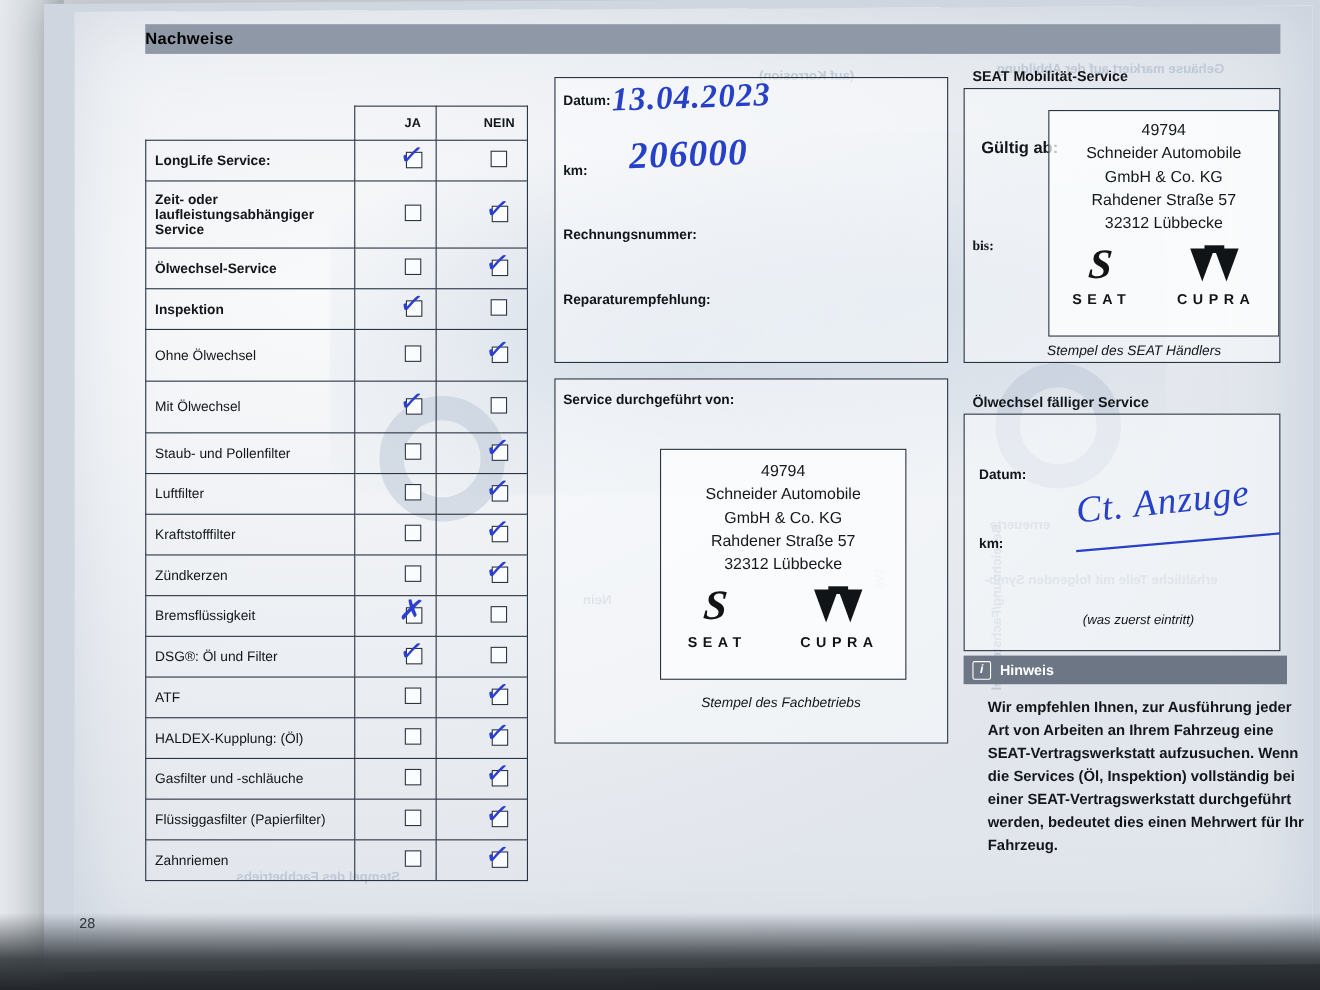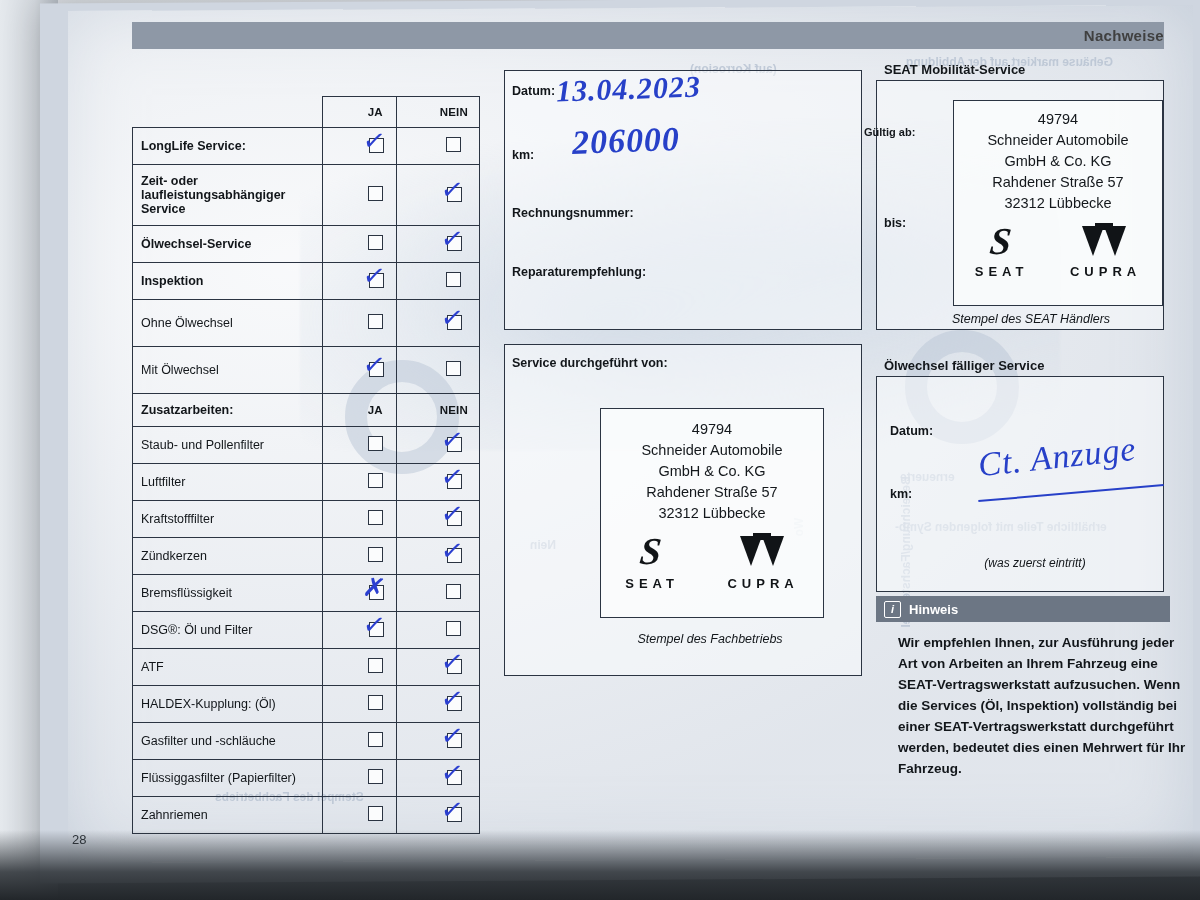--- a/index.html
+++ b/index.html
@@ -64,26 +64,26 @@
   }
 
   
   .banner {
     position: absolute;
     left: 132px;
     top: 22px;
     width: 1032px;
     height: 27px;
     background: #8e98a6;
-    color: #404040;
+    color: #000000;
     font-size: 15px;
     font-weight: bold;
     display: flex;
     align-items: center;
-    justify-content: flex-end;
+    justify-content: flex-start;
     letter-spacing: .3px;
   }
   .ghost-car {
     position: absolute;
     left: 300px;
     top: 120px;
     width: 760px;
     height: 330px;
     border-radius: 60px 120px 40px 20px;
     background:
@@ -385,25 +385,20 @@
       </tr>
 
       <tr>
         <td class="lbl" style="padding-top:16px;padding-bottom:16px;">Mit Ölwechsel</td>
         <td class="bx">
           <span class="tickmark"><span class="cbox"></span><span class="pen-tick">✓</span></span>
         </td>
         <td class="bx"><span class="cbox"></span></td>
       </tr>
 
-      <tr>
-        <td class="lbl bold">Zusatzarbeiten:</td>
-        <td class="bx hdr">JA</td>
-        <td class="bx hdr">NEIN</td>
-      </tr>
 
       <tr>
         <td class="lbl">Staub- und Pollenfilter</td>
         <td class="bx"><span class="cbox"></span></td>
         <td class="bx"><span class="tickmark"><span class="cbox"></span><span class="pen-tick">✓</span></span></td>
       </tr>
       <tr>
         <td class="lbl">Luftfilter</td>
         <td class="bx"><span class="cbox"></span></td>
         <td class="bx"><span class="tickmark"><span class="cbox"></span><span class="pen-tick">✓</span></span></td>
@@ -491,22 +486,22 @@
     <div style="display:flex; justify-content:space-around; margin-top:4px;">
       <div class="logoword">SEAT</div>
       <div class="logoword">CUPRA</div>
     </div>
   </div>
 
   <div class="caption" style="left:570px; top:632px; width:280px;">Stempel des Fachbetriebs</div>
 
   <div class="rt-title" style="left:884px; top:62px;">SEAT Mobilität-Service</div>
   <div class="box" style="left:876px; top:80px; width:286px; height:248px;"></div>
-  <div class="fieldlabel" style="left:864px; top:126px; font-size:11px;">Gültig ab:</div>
-  <div class="fieldlabel" style="left:884px; top:216px; font-size:12.5px;">bis:</div>
+  <div class="fieldlabel" style="left:892px; top:126px; font-size:15px;">Gültig ab:</div>
+  <div class="fieldlabel" style="left:884px; top:216px; font-size:12.5px;font-family:Liberation Serif, serif;">bis:</div>
 
   <div class="stamp" style="left:953px; top:100px; width:208px; height:204px;">
     <div style="padding-top:8px;">
       <div class="ln">49794</div>
       <div class="ln">Schneider Automobile</div>
       <div class="ln">GmbH &amp; Co. KG</div>
       <div class="ln">Rahdener Straße 57</div>
       <div class="ln">32312 Lübbecke</div>
     </div>
     <div class="stamp-logos">

